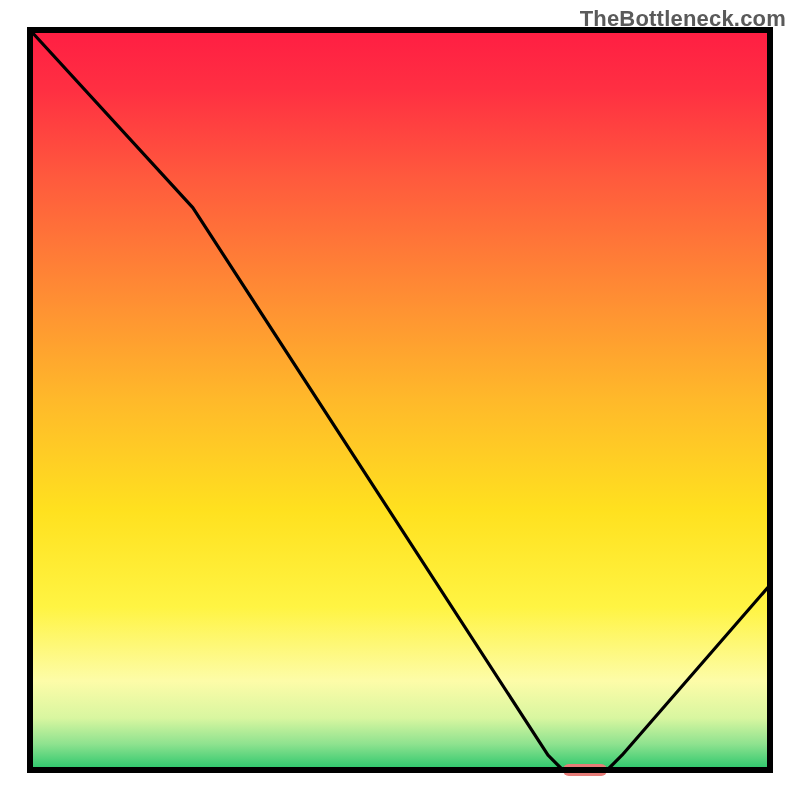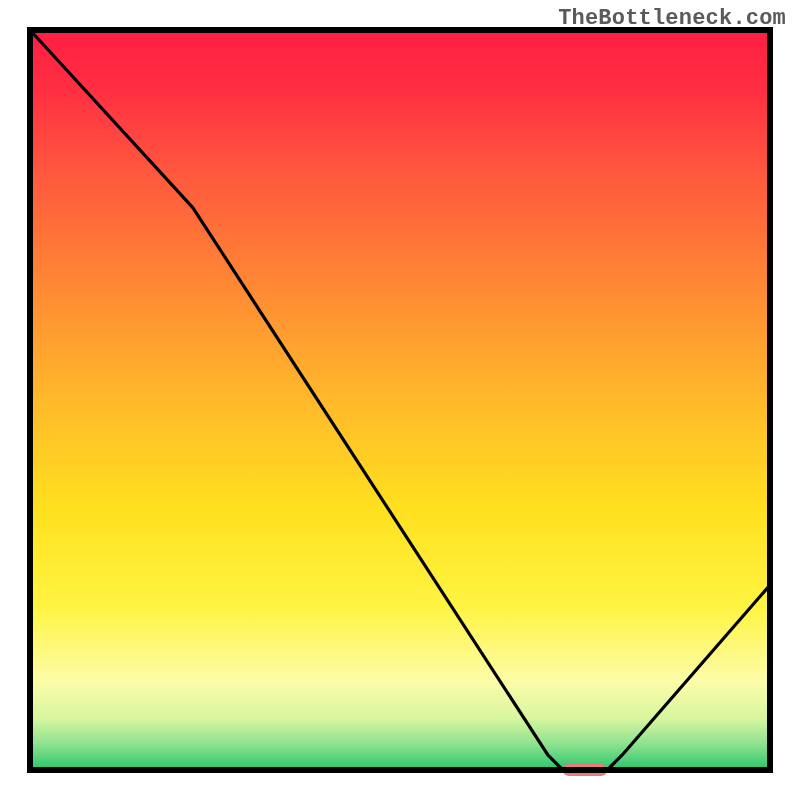--- a/index.html
+++ b/index.html
@@ -7,21 +7,20 @@
     padding: 0;
     width: 800px;
     height: 800px;
     background: #ffffff;
     font-family: Arial, Helvetica, sans-serif;
   }
   .wrap {
     position: relative;
     width: 800px;
     height: 800px;
-    font-family: Liberation Mono, monospace;
   }
   .watermark {
     position: absolute;
     top: 6px;
     right: 14px;
     font-size: 22px;
     font-weight: 600;
     color: #5a5a5a;
     letter-spacing: 0.2px;
   }

